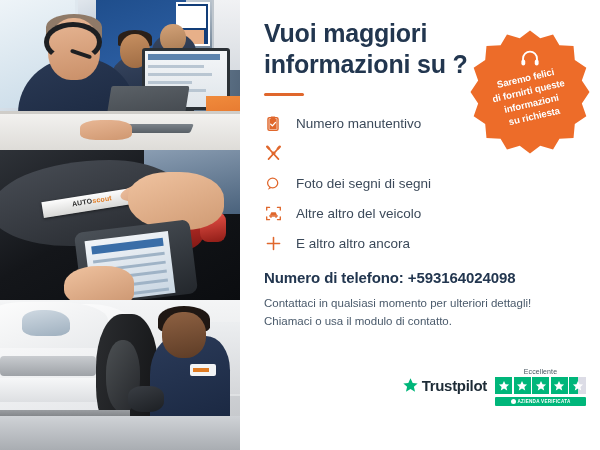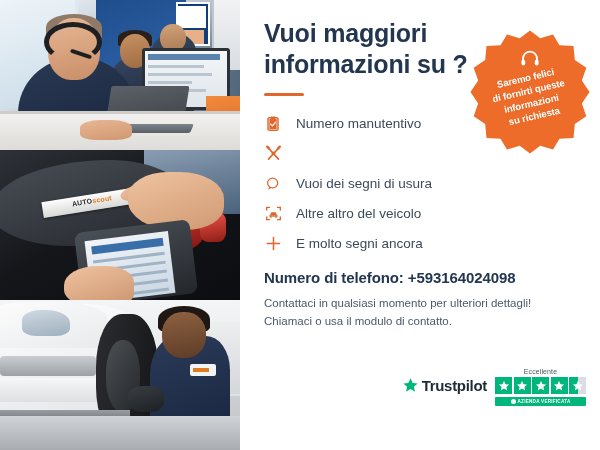--- a/index.html
+++ b/index.html
@@ -356,21 +356,21 @@
         </span>
       </li>
 
       <li class="feature">
         <span class="ic">
           <svg viewBox="0 0 24 24" width="16" height="16">
             <ellipse cx="11.5" cy="10.5" rx="7.6" ry="7.2" fill="none" stroke="#e0672c" stroke-width="1.9"></ellipse>
             <path d="M6.6 16.4L4.2 20.6l5.1-2.6z" fill="#e0672c"></path>
           </svg>
         </span>
-        <span class="lbl">Vuoi dei segni di usura</span>
+        <span class="lbl">Foto dei segni di segni</span>
       </li>
 
       <li class="feature">
         <span class="ic">
           <svg viewBox="0 0 24 24" width="17" height="17">
             <path d="M2.4 7.2V3.4h4M21.6 7.2V3.4h-4M2.4 16.8v3.8h4M21.6 16.8v3.8h-4" fill="none" stroke="#e0672c" stroke-width="1.9" stroke-linecap="round"></path>
             <path d="M6 14.4h12v2.1H6z" fill="#e0672c"></path>
             <path d="M7 14.4l1.9-4h6.2l1.9 4z" fill="#e0672c"></path>
             <circle cx="8.4" cy="16.8" r="1.2" fill="#e0672c"></circle>
             <circle cx="15.6" cy="16.8" r="1.2" fill="#e0672c"></circle>
@@ -378,21 +378,21 @@
         </span>
         <span class="lbl">Altre altro del veicolo</span>
       </li>
 
       <li class="feature">
         <span class="ic">
           <svg viewBox="0 0 24 24" width="17" height="17">
             <path d="M12 3.4v17.2M3.4 12h17.2" stroke="#e0672c" stroke-width="2.2" stroke-linecap="round"></path>
           </svg>
         </span>
-        <span class="lbl">E molto segni ancora</span>
+        <span class="lbl">E altro altro ancora</span>
       </li>
 
     </ul>
 
     <div class="phone">Numero di telefono: +593164024098</div>
     <div class="sub">
       <div>Contattaci in qualsiasi momento per ulteriori dettagli!</div>
       <div>Chiamaci o usa il modulo di contatto.</div>
     </div>
 

